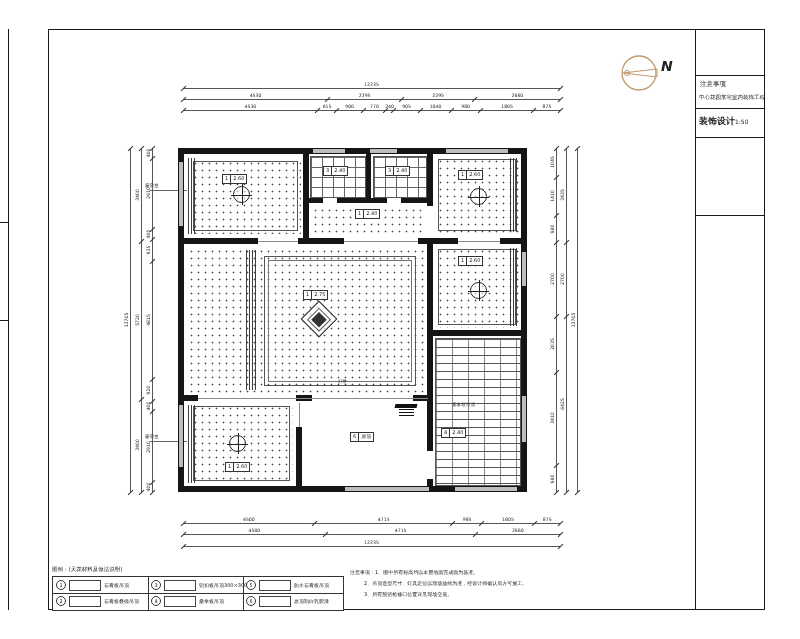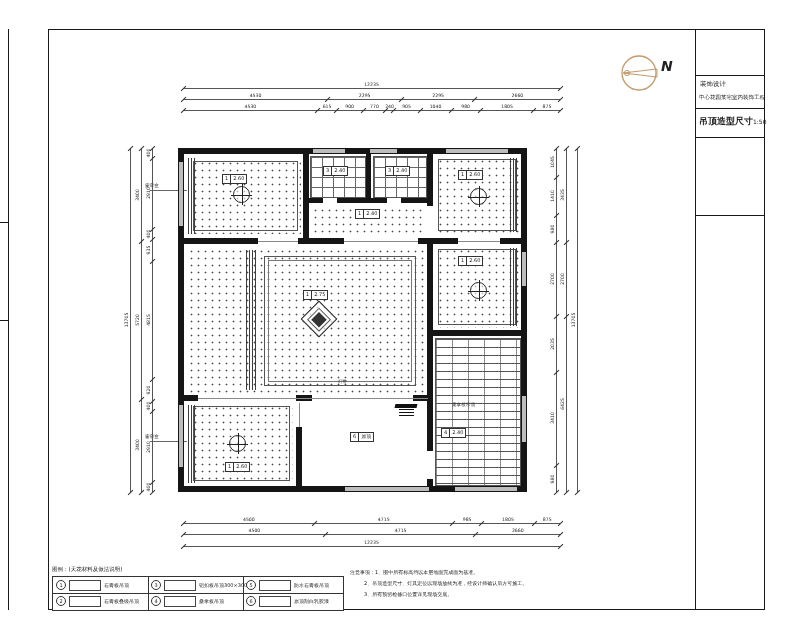--- a/index.html
+++ b/index.html
@@ -71,24 +71,24 @@
   <div class="frame-line" style="left:0;top:222px;width:9px;height:1px;"></div>
   <div class="frame-line" style="left:0;top:320px;width:9px;height:1px;"></div>
 
   <div class="abs" style="left:48px;top:29px;width:717px;height:581px;border:1.6px solid #1a1a1a;box-sizing:border-box;"></div>
 
   <div class="frame-line" style="left:695px;top:29px;width:1px;height:581px;"></div>
   <div class="frame-line" style="left:695px;top:75px;width:70px;height:1px;"></div>
   <div class="frame-line" style="left:695px;top:108px;width:70px;height:1px;"></div>
   <div class="frame-line" style="left:695px;top:137px;width:70px;height:1px;"></div>
   <div class="frame-line" style="left:695px;top:215px;width:70px;height:1px;"></div>
-  <div class="tb-text" style="left:700px;top:80px;font-size:6.5px;">装饰设计</div>
+  <div class="tb-text" style="left:700px;top:80px;font-size:6.5px;">注意事项</div>
   <div class="tb-text" style="left:699px;top:94px;font-size:5.5px;">中心花园某宅室内装饰工程</div>
   <div class="tb-text" style="left:699px;top:115px;font-size:9px;font-weight:bold;">
-    <span>吊顶造型尺寸</span><span style="font-size:6px;font-weight:normal;">1:50</span>
+    <span>装饰设计</span><span style="font-size:6px;font-weight:normal;">1:50</span>
   </div>
 
   <svg class="abs" style="left:616px;top:50px;" width="50" height="46">
     <circle cx="23" cy="23" r="17" fill="none" stroke="#c49a6c" stroke-width="1.3"></circle>
     <path d="M7 23 L41 19 L41 27 Z" fill="none" stroke="#c49a6c" stroke-width="1"></path>
     <circle cx="11" cy="23" r="2.6" fill="none" stroke="#c49a6c" stroke-width="1"></circle>
   </svg>
   <div class="abs" style="left:661px;top:58px;font-size:14px;font-weight:900;font-style:italic;">N</div>
 
   <div id="plan" class="abs" style="left:0;top:0;width:800px;height:639px;">

